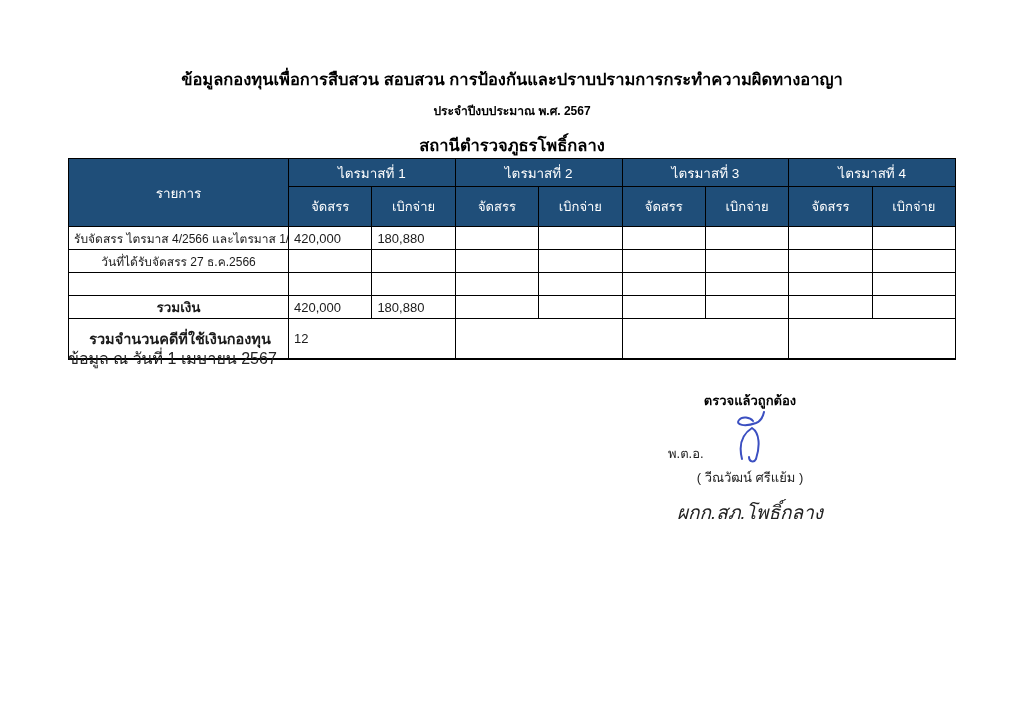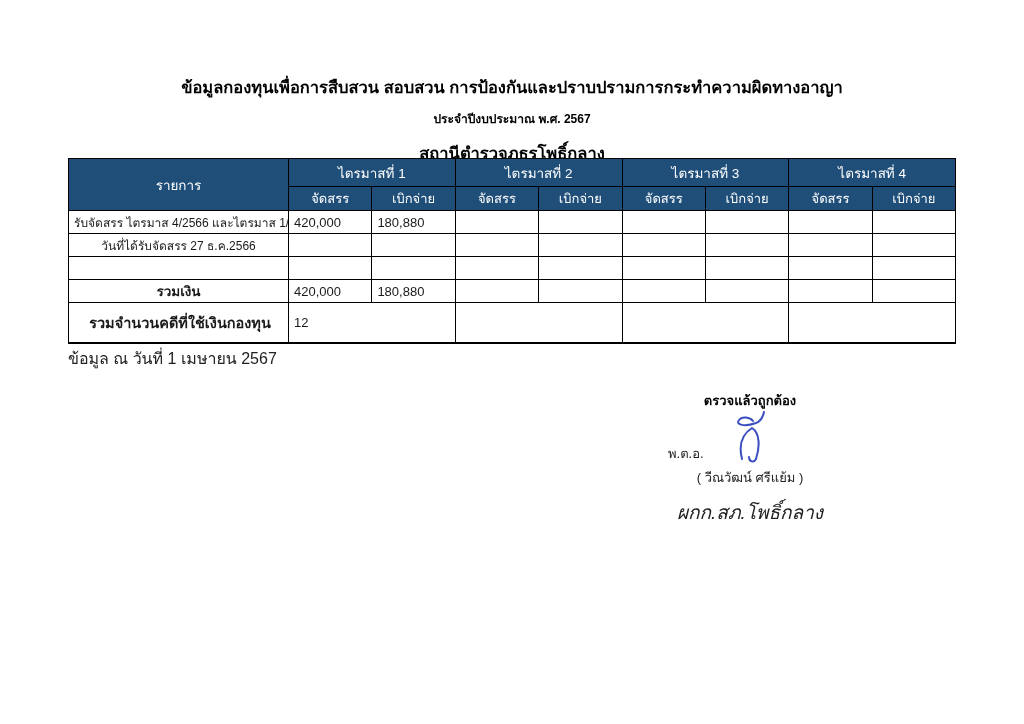--- a/index.html
+++ b/index.html
@@ -16,21 +16,20 @@
     overflow: hidden;
   }
   
   .title {
     position: absolute;
     left: 0;
     width: 1024px;
     text-align: center;
     font-weight: bold;
     color: #000000;
-    margin-top: 8px;
   }
   .title-1 { top: 66px;  font-size: 16.5px; }
   .title-2 { top: 101px; font-size: 12px; }
   .title-3 { top: 132px; font-size: 16.5px; }
 
   
   .report-table-wrap { position: absolute; left: 68px; top: 158px; }
   table.report {
     border-collapse: collapse;
     table-layout: fixed;
@@ -43,21 +42,21 @@
     white-space: nowrap;
   }
   thead th {
     background: #1F4E79;
     color: #ffffff;
     font-weight: normal;
     font-size: 13.5px;
     text-align: center;
   }
   tr.qrow th { height: 28px; }
-  tr.subrow th { height: 24px; font-size: 13px; }
+  tr.subrow th { height: 40px; font-size: 13px; }
   tbody td {
     height: 23px;
     font-size: 13px;
     padding: 0 5px;
     background: #ffffff;
   }
   td.c-label { text-align: center; font-size: 12px; }
   td.c-num   { text-align: left; }
   td.c-center{ text-align: left; }
   tr.total-row td.c-label { font-weight: bold; font-size: 13.5px; }

